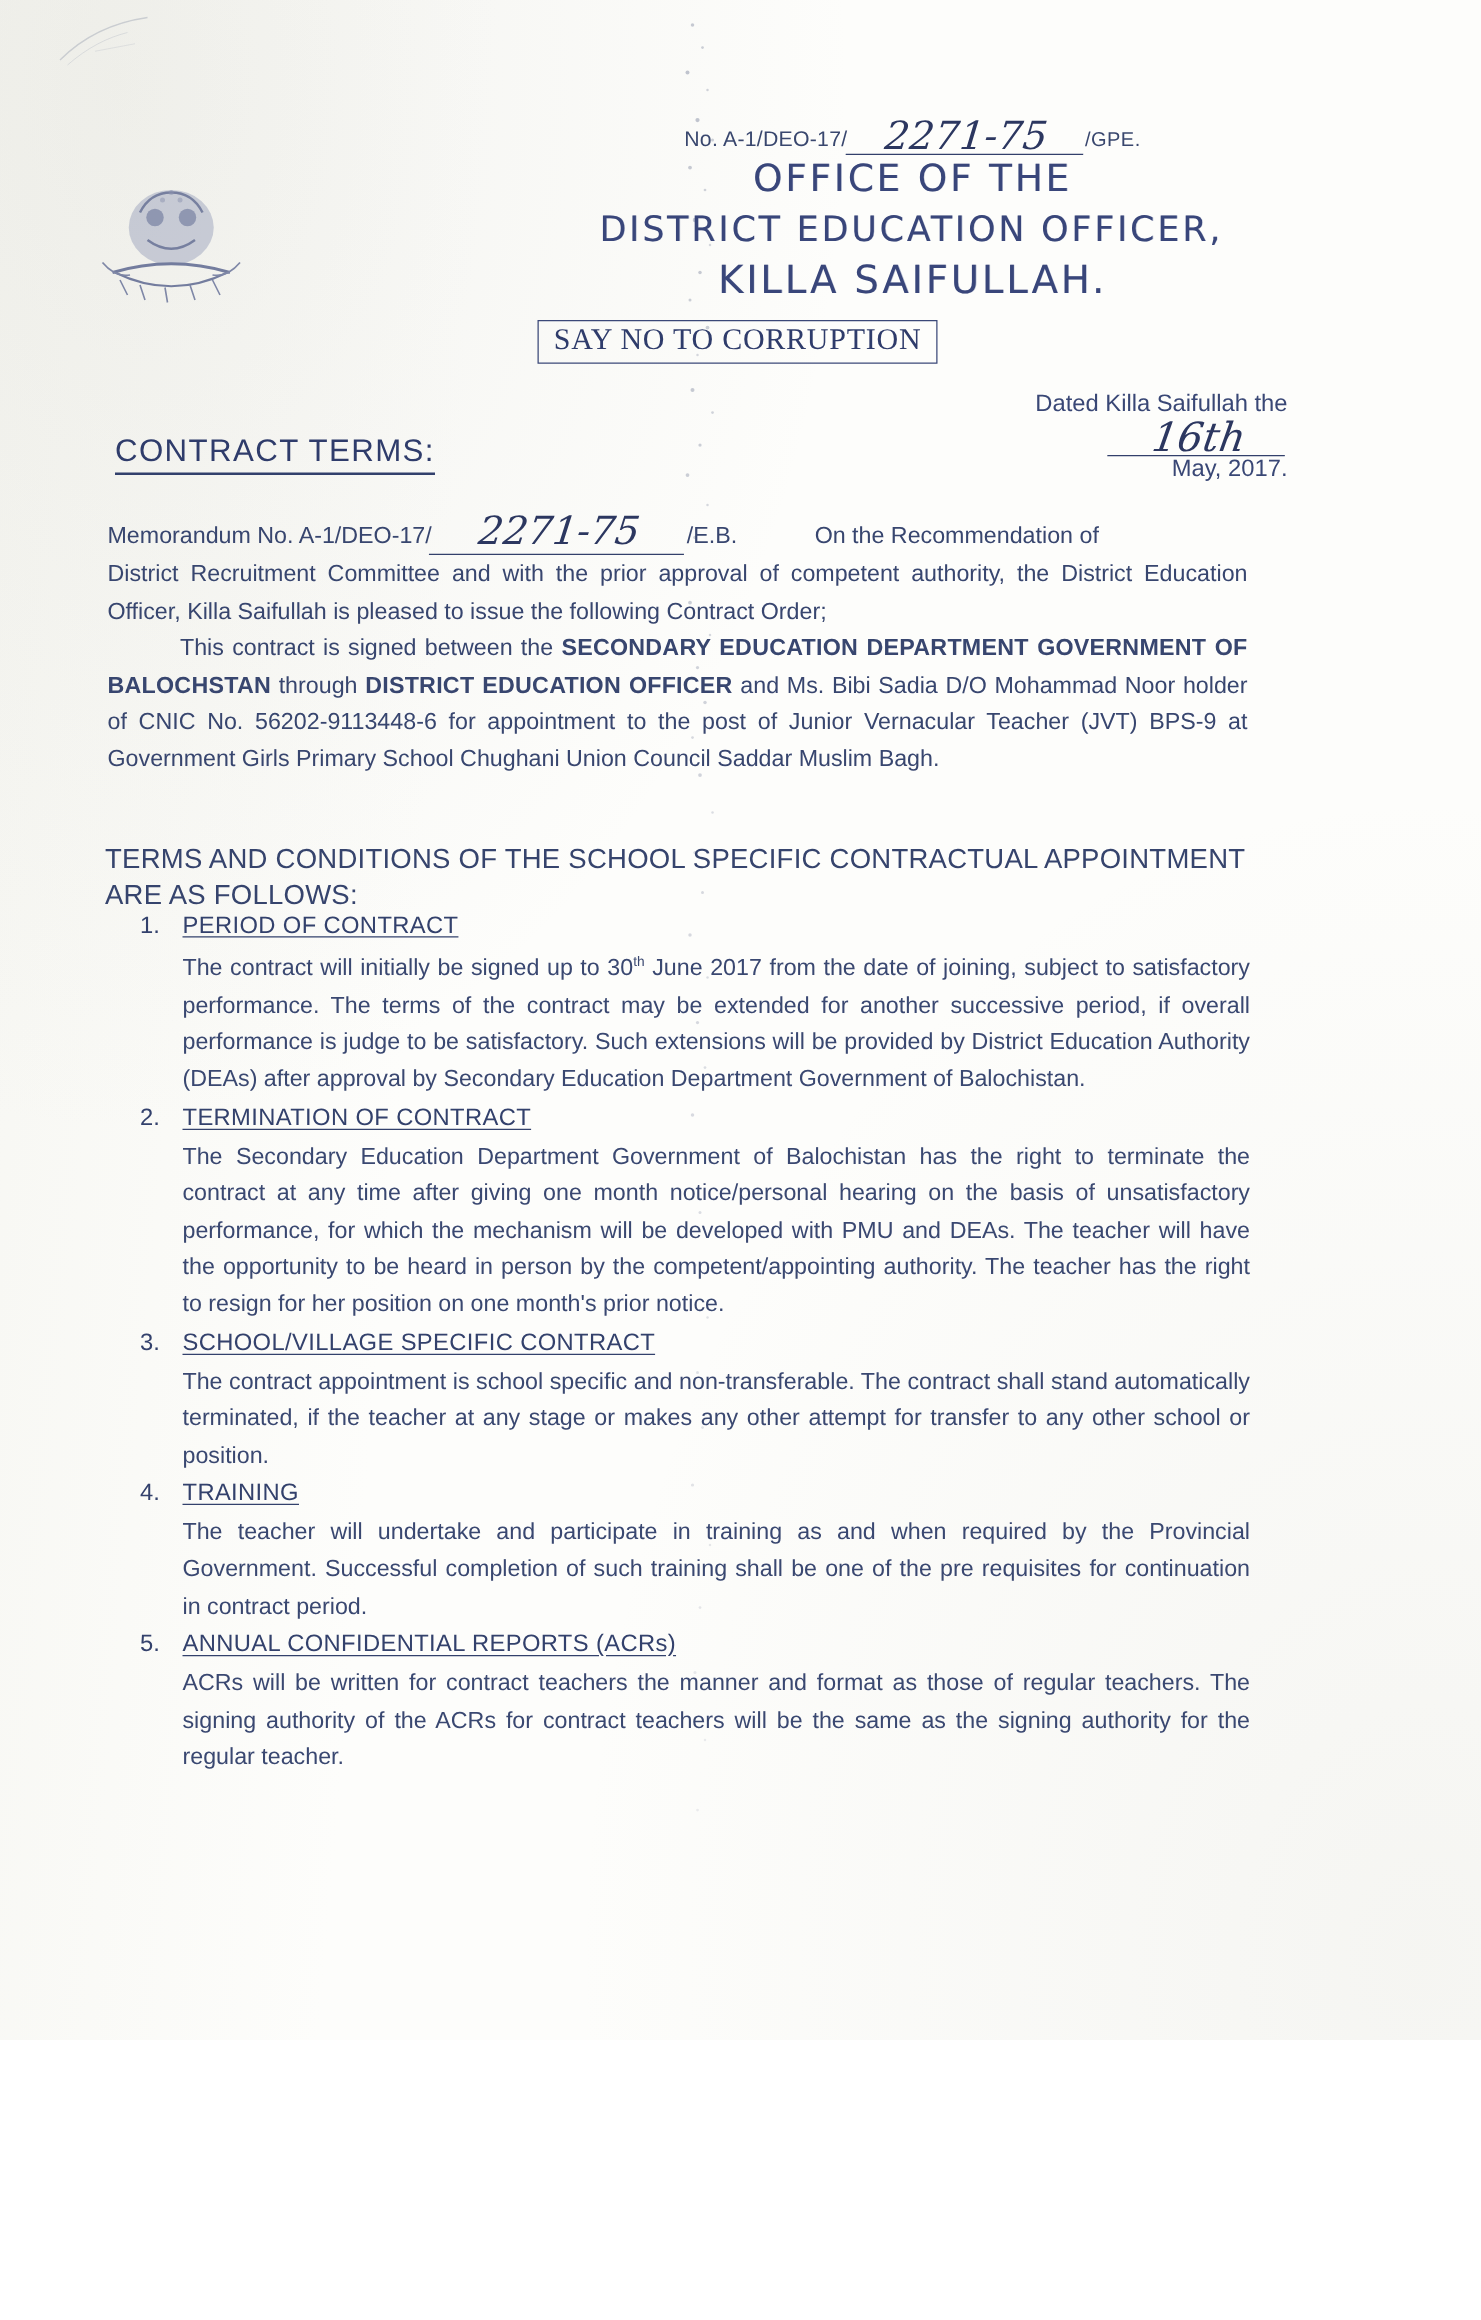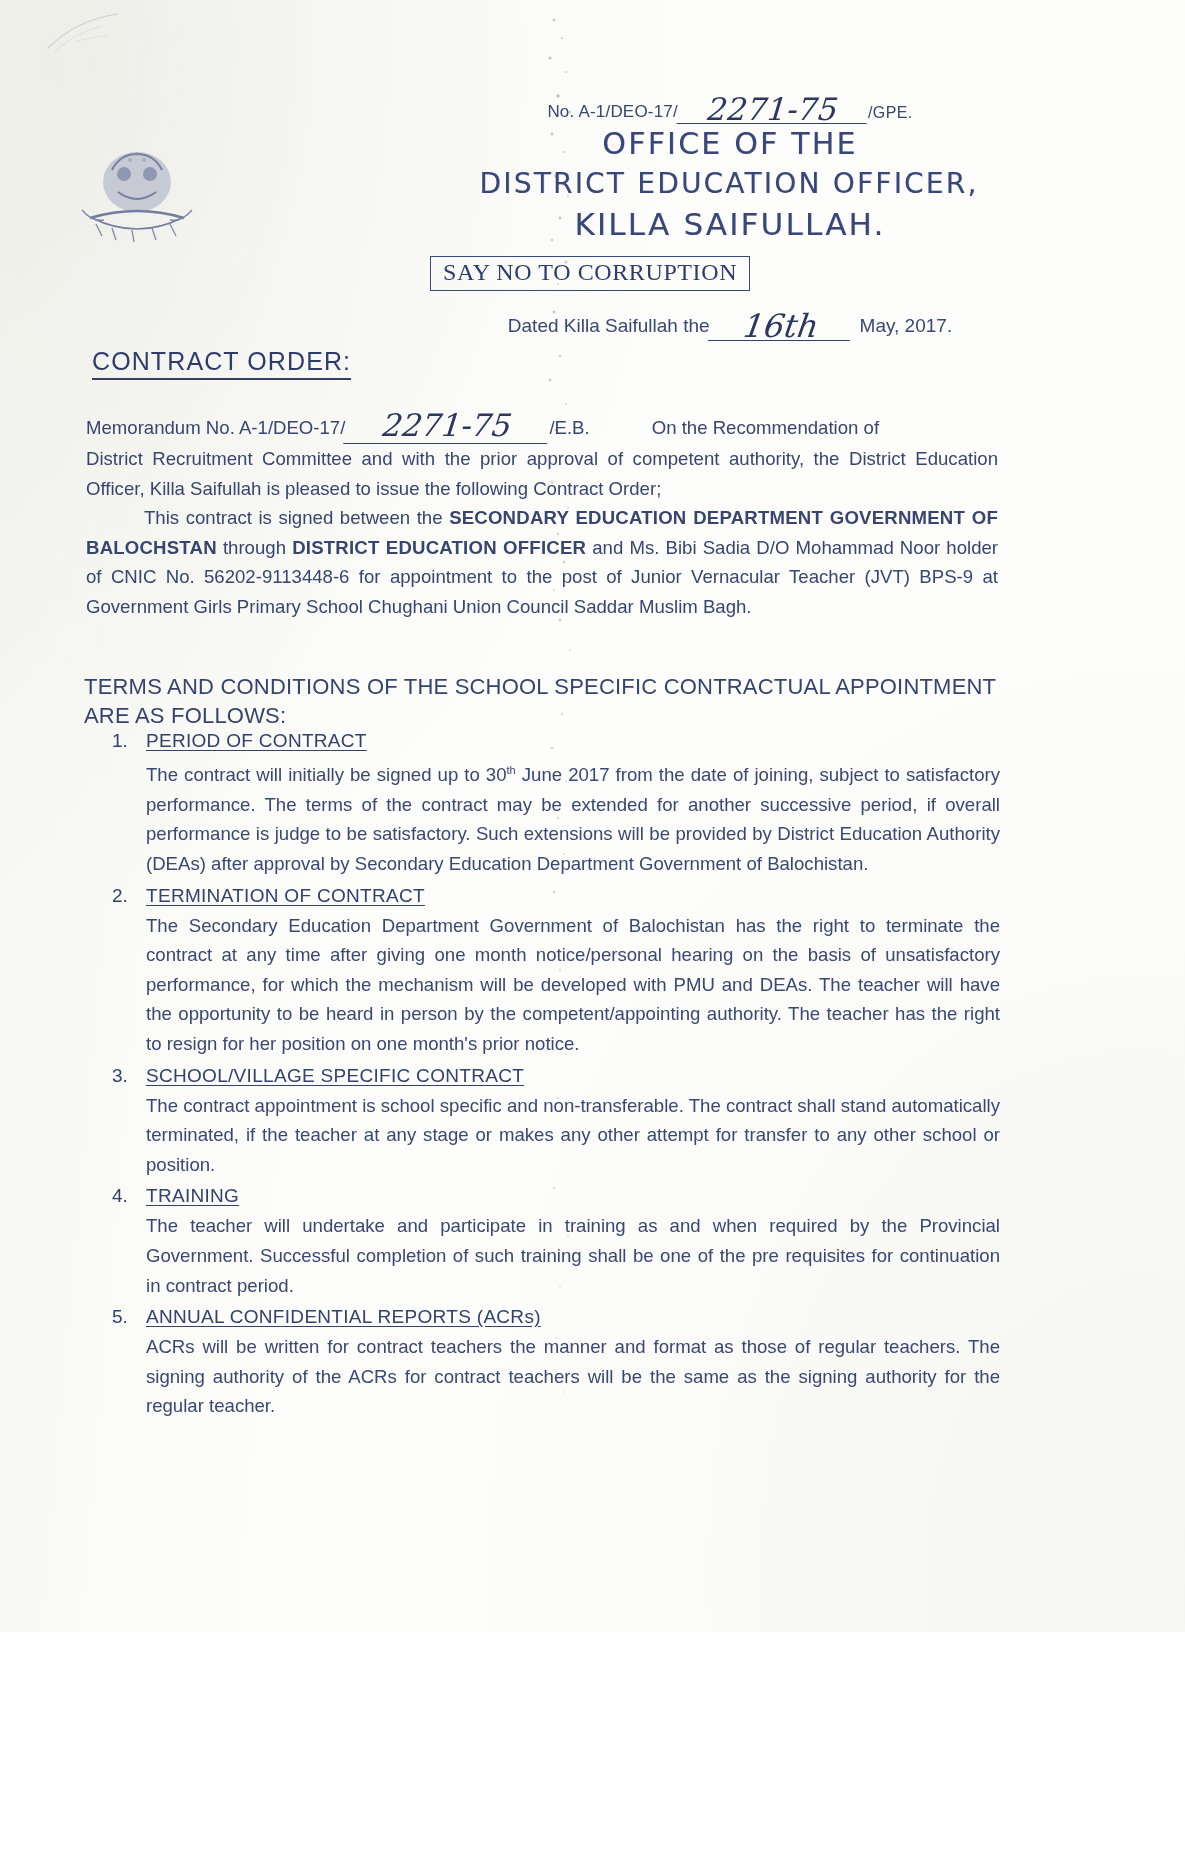--- a/index.html
+++ b/index.html
@@ -108,25 +108,26 @@
     font-family: "Liberation Serif", serif;
     font-size: 24px;
     letter-spacing: .6px;
     color: #2f3c6b;
     white-space: nowrap;
   }
 
   .dated-line {
     margin-top: 22px;
     display: flex;
-    align-items: center;
+    align-items: flex-end;
     justify-content: center;
     font-size: 19px;
     color: #394775;
     white-space: nowrap;
+    flex-direction: column;
   }
   .dated-line .lbl { padding-bottom: 2px; }
   .dated-blank {
     border-bottom: 1.5px solid #33406b;
     min-width: 126px;
     text-align: center;
     padding: 0 8px 1px 8px;
     font-family: "DejaVu Serif", serif;
     font-style: italic;
     font-size: 32px;
@@ -351,21 +352,21 @@
       <div class="slogan-box">SAY NO TO CORRUPTION</div>
     </div>
 
     <div class="dated-line">
       <span class="lbl">Dated Killa Saifullah the</span>
       <span class="dated-blank">16th</span>
       <span class="tail">May, 2017.</span>
     </div>
   </div>
 
-  <div class="contract-heading">CONTRACT ORDER:</div>
+  <div class="contract-heading">CONTRACT TERMS:</div>
 
   <div class="body-text">
 
     <div class="memo-line">
       <span>Memorandum No. A-1/DEO-17/</span>
       <span class="memo-blank">2271-75</span>
       <span class="memo-eb">/E.B.</span>
       <span class="memo-rec">On the Recommendation of</span>
     </div>
 

